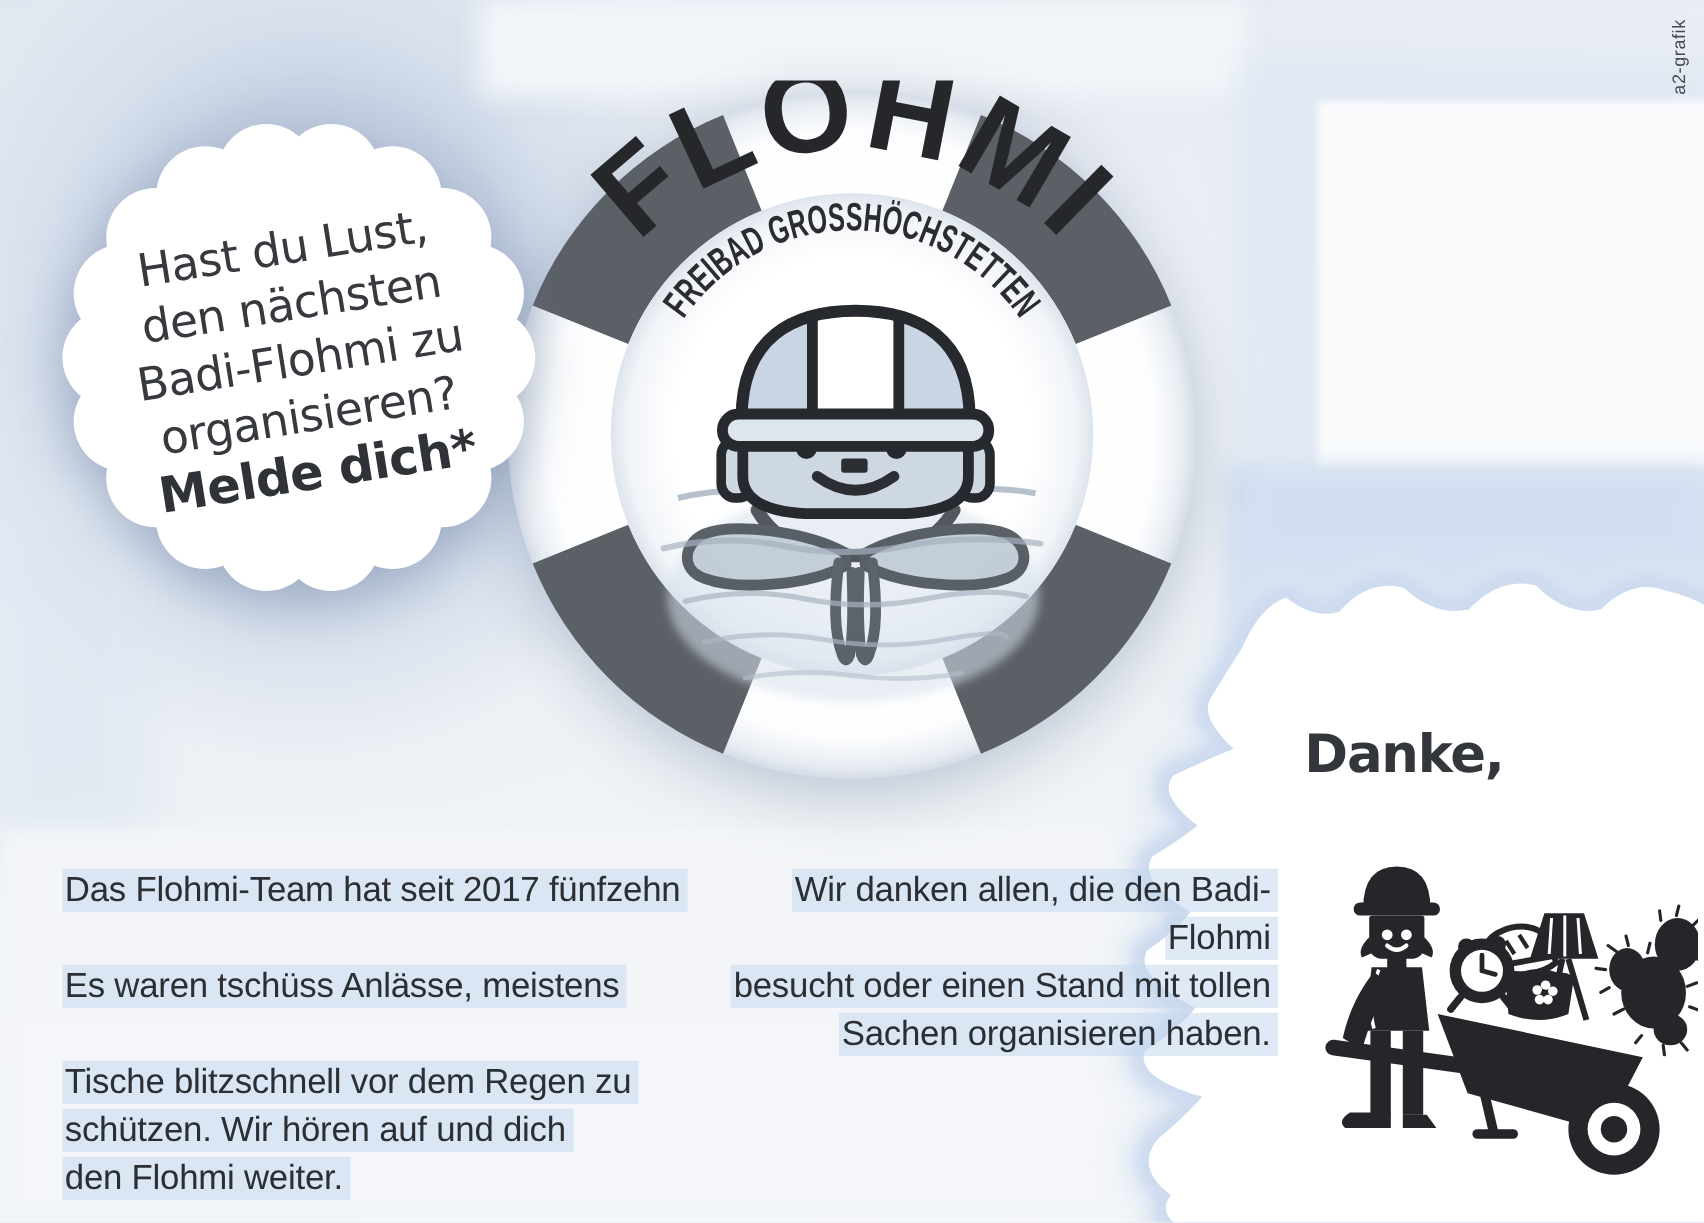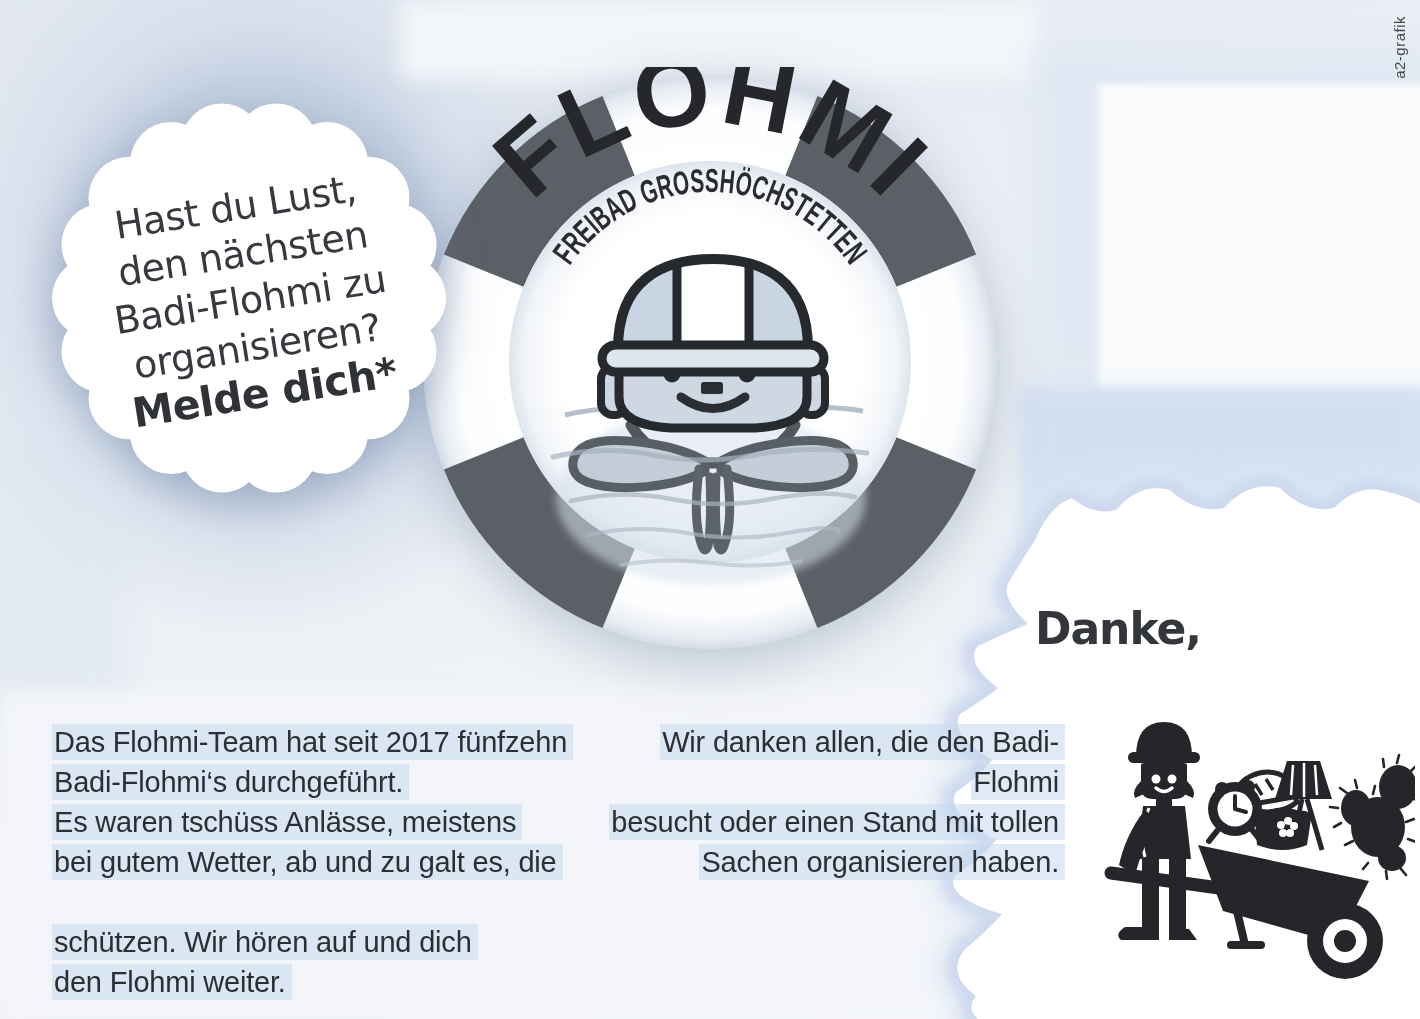--- a/index.html
+++ b/index.html
@@ -25,21 +25,21 @@
     display:flex;flex-direction:column;justify-content:center;align-items:center;
     transform:rotate(-9deg);text-align:center;
     font-family:"DejaVu Sans",sans-serif;font-size:38px;line-height:47px;color:#36393e;letter-spacing:-.5px;
   }
   .badge-text .emph{font-weight:bold;font-size:41px;color:#2f3236;}
   
   .buoy-svg{position:absolute;left:415px;top:67px;filter:drop-shadow(0 14px 26px rgba(105,125,155,.38));}
   
   .cloud-svg{position:absolute;left:880px;top:450px;}
   .thanks{
-    position:absolute;left:948px;top:604px;width:340px;text-align:center;
+    position:absolute;left:1000px;top:604px;width:340px;text-align:center;
     font-family:"DejaVu Sans",sans-serif;font-weight:bold;font-size:44px;line-height:49px;
     color:#33363b;letter-spacing:-1px;
   }
   
   .col{position:absolute;top:722px;font-size:29px;line-height:40px;letter-spacing:-.2px;color:#2b2e33;}
   .col-left{left:52px;width:530px;}
   .col-mid{left:585px;width:480px;text-align:right;}
   .hl{background:rgba(196,216,238,.55);padding:2px 6px 2px 2px;box-decoration-break:clone;}
   
   .barrow-svg{position:absolute;left:1085px;top:695px;}
@@ -187,24 +187,24 @@
     <span>organisieren?</span>
     <span class="emph">Melde dich*</span>
   </div>
 
   <div class="thanks">
     <div>Danke,</div>
   </div>
 
   <div class="col col-left">
     <span class="hl">Das Flohmi-Team hat seit 2017 fünfzehn</span><br>
-    <span class="hl">Badi-Flohmi‘s durchgeführt.</span><br>
+    <br>
     <span class="hl">Es waren tschüss Anlässe, meistens</span><br>
-    <span class="hl">bei gutem Wetter, ab und zu galt es, die</span><br>
     <br>
+    <span class="hl">Tische blitzschnell vor dem Regen zu</span><br>
     <span class="hl">schützen. Wir hören auf und dich</span><br>
     <span class="hl">den Flohmi weiter.</span>
   </div>
 
   <div class="col col-mid">
     <span class="hl">Wir danken allen, die den Badi-Flohmi</span><br>
     <span class="hl">besucht oder einen Stand mit tollen</span><br>
     <span class="hl">Sachen organisieren haben.</span><br>
     <br>
     

